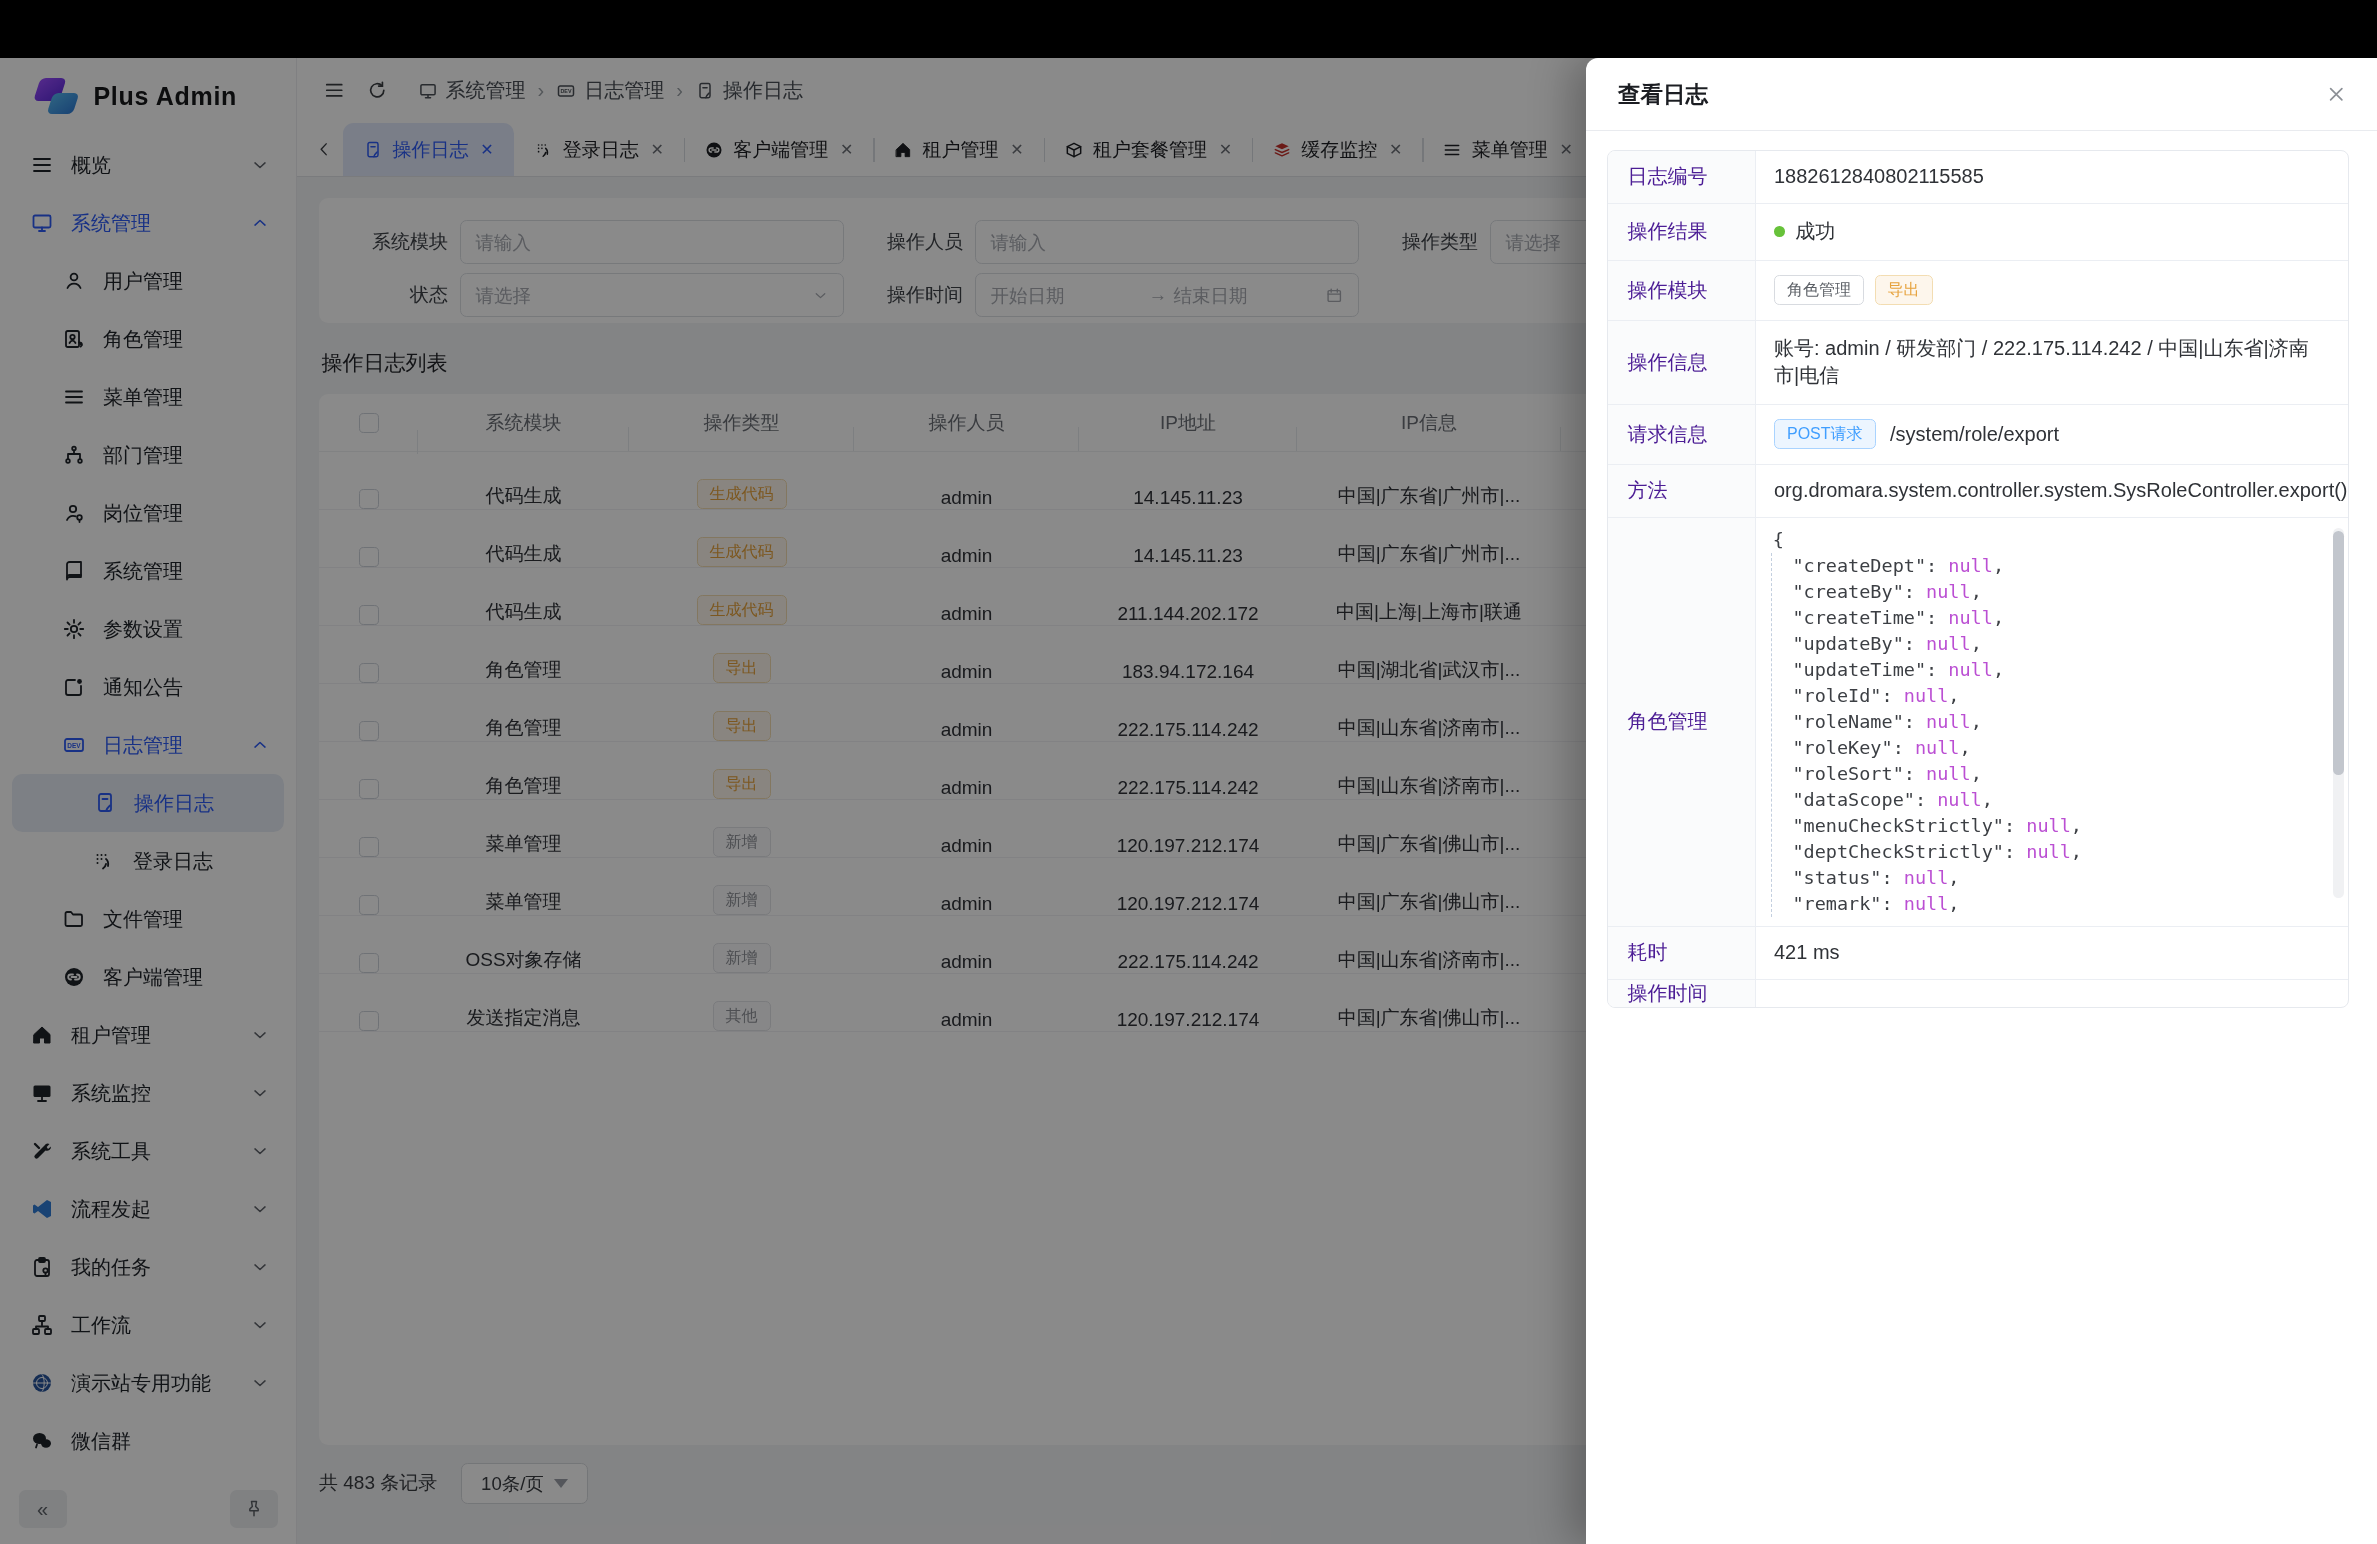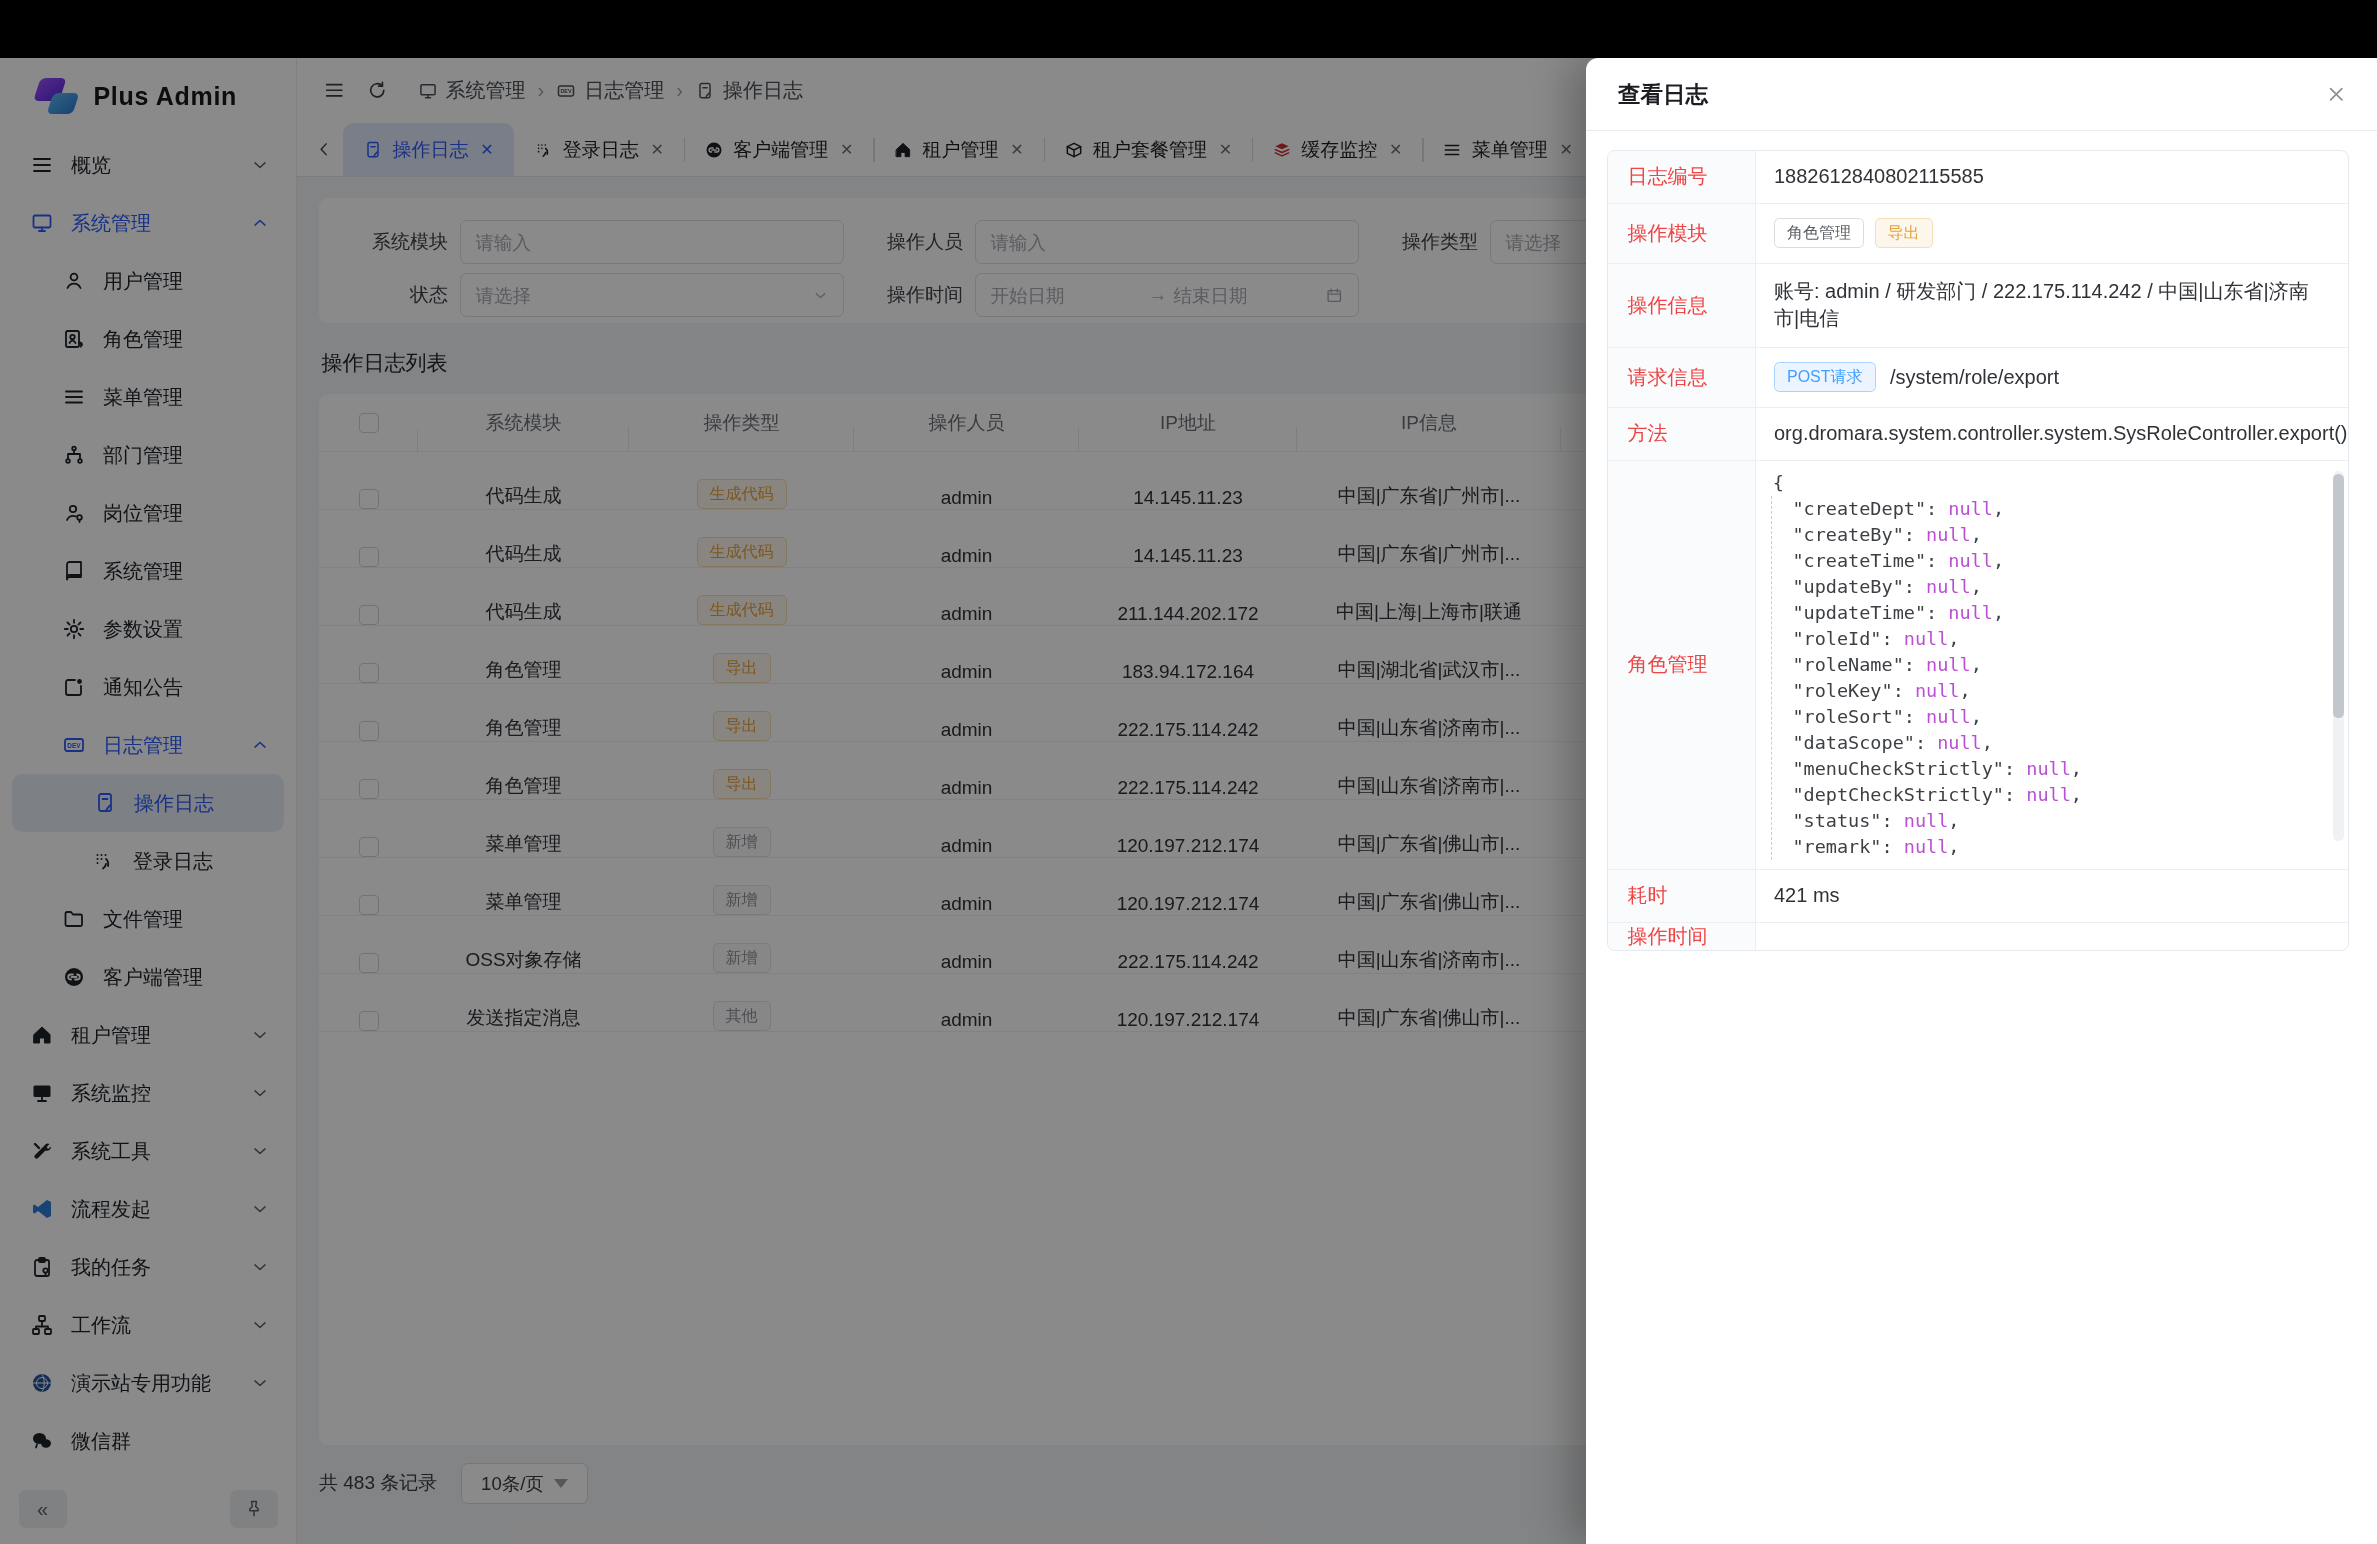--- a/index.html
+++ b/index.html
@@ -97,21 +97,21 @@
   
   .drawer { position:absolute; left:1586px; top:58px; width:791px; height:1486px; background:#fff; z-index:100; border-radius:12px 0 0 0; box-shadow:-16px 0 40px rgba(0,0,0,0.25); display:flex; flex-direction:column; }
   .d-hdr { height:73px; display:flex; align-items:center; justify-content:space-between; padding:0 30px 0 32px; border-bottom:1.3px solid #e9ebef; flex-shrink:0; }
   .d-title { font-size:22.5px; font-weight:600; color:#1b1d22; }
   .d-close { color:#8c9096; cursor:pointer; display:inline-flex; }
   .d-close svg { width:22.5px; height:22.5px; }
   .d-body { padding:18.5px 28px 0 20.5px; }
   .d-table { border:1.3px solid #e6e9ee; border-radius:8px; overflow:hidden; }
   .d-row { display:flex; border-bottom:1.3px solid #ebeef3; }
   .d-row:last-child { border-bottom:none; }
-  .d-label { width:148px; flex-shrink:0; background:#fafbfc; border-right:1.3px solid #ebeef3; display:flex; align-items:center; padding-left:20px; font-size:20px; color:#ef4444; }
+  .d-label { width:148px; flex-shrink:0; background:#fafbfc; border-right:1.3px solid #ebeef3; display:flex; align-items:center; padding-left:20px; font-size:20px; color:#4c1d95; }
   .d-value { flex:1; display:flex; align-items:center; padding:14.5px 18.5px; font-size:20px; color:#2f3237; min-height:52px; }
   .d-value .dot { width:10.6px; height:10.6px; border-radius:50%; background:var(--success); margin-right:10.6px; flex-shrink:0; }
   .d-value .tags { display:flex; gap:10.6px; }
   .code-wrap { position:relative; width:100%; padding:9.2px 20px 9.2px 5.3px; }
   .code-line { font-family:"DejaVu Sans Mono","Liberation Mono",monospace; font-size:18.5px; line-height:26px; color:#3c3f44; white-space:pre; }
   .code-indent { border-left:1.3px dashed #c3cfdf; margin-left:10.6px; padding-left:20px; }
   .code-line .j-null { color:var(--code-null); }
   .code-scroll { position:absolute; right:4px; top:10.6px; width:10.6px; height:370px; border-radius:5.3px; background:#f0f1f3; }
   .code-scroll .thumb { position:absolute; left:0; top:2.6px; width:10.6px; height:244px; border-radius:5.3px; background:#c2c6cd; }
 </style>
@@ -762,20 +762,27 @@
               <path d="M6 6l12 12M18 6 6 18"></path>
             </svg>
           </span>
         </span>
     </div>
     <div class="d-body">
       <div class="d-table">
         <div class="d-row">
           <div class="d-label">日志编号</div>
           <div class="d-value">1882612840802115585</div>
+        </div>
+        <div class="d-row">
+          <div class="d-label">操作结果</div>
+          <div class="d-value">
+            <span class="dot"></span>
+            <span>成功</span>
+          </div>
         </div>
         <div class="d-row">
           <div class="d-label">操作模块</div>
           <div class="d-value">
             <span class="tags">
               <span class="tag tag-plain">角色管理</span>
               <span class="tag tag-warning">导出</span>
             </span>
           </div>
         </div>

